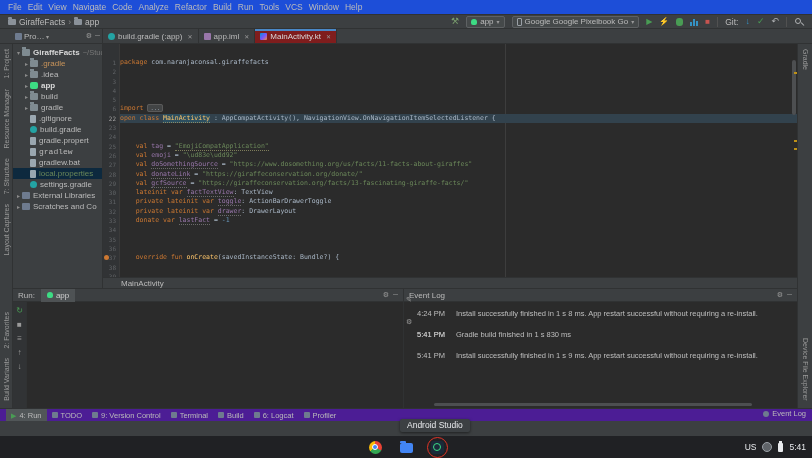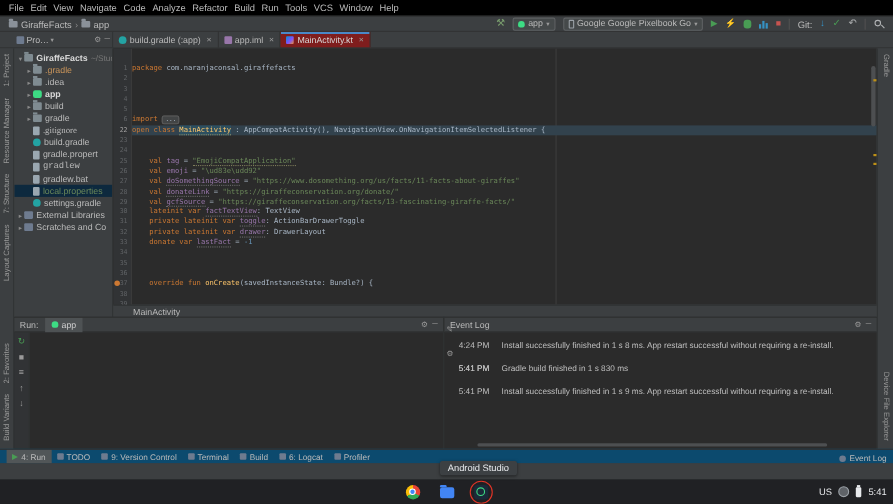--- a/index.html
+++ b/index.html
@@ -1,21 +1,21 @@
 <!DOCTYPE html>
 <html><head>
 <meta charset="utf-8">
 <style>
   *{margin:0;padding:0;box-sizing:border-box;cursor:default;-webkit-user-select:none;user-select:none}
   html,body{width:812px;height:458px;overflow:hidden;background:#202124;font-family:"Liberation Sans",sans-serif}
   #desktop{position:relative;width:812px;height:458px}
   .ide{position:absolute;left:0;top:0;width:812px;height:436px;background:#3c3f41;overflow:hidden}
 
   
-  .menubar{position:absolute;left:0;top:0;right:0;height:15px;display:flex;align-items:center;background:#000000;border-bottom:1px solid #303233;padding-left:5px;font-size:8.5px;color:#bbb}
+  .menubar{position:absolute;left:0;top:0;right:0;height:15px;display:flex;align-items:center;background:#1d4ed8;border-bottom:1px solid #303233;padding-left:5px;font-size:8.5px;color:#bbb}
   .menu-item{padding:0 3px}
 
   
   .toolbar{position:absolute;left:0;top:15px;right:0;height:14px;display:flex;align-items:center;background:#3c3f41;border-bottom:1px solid #303233;font-size:8.5px;color:#bbb}
   .crumbs{display:flex;align-items:center;padding-left:8px;gap:3px}
   .crumb{display:flex;align-items:center;gap:3px}
   .mini-folder{width:8px;height:6px;background:#8a9199;border-radius:1px;position:relative}
   .mini-folder::before{content:"";position:absolute;top:-2px;left:0;width:4px;height:2px;background:#8a9199;border-radius:1px 1px 0 0}
   .crumb-sep{color:#8a8a8a}
   .tb-right{margin-left:auto;display:flex;align-items:center;gap:7px;padding-right:8px}
@@ -118,21 +118,21 @@
   .run-icons{position:absolute;left:0;top:13px;bottom:0;width:14px;border-right:1px solid #303233;display:flex;flex-direction:column;align-items:center;padding-top:4px;gap:5px;font-size:8px;color:#9a9a9a;background:#313335}
   .run-icons .green{color:#499c54}
   .event-log{position:absolute;left:403px;top:288px;width:394px;height:120px;background:#2b2b2b;border-top:1px solid #303233;border-left:1px solid #303233}
   .ev-content{position:absolute;top:13px;left:0;right:0;bottom:0;overflow:hidden;padding-top:7px}
   .entry{position:relative;padding-left:52px;padding-right:0;margin-bottom:12px;font-size:7.5px;line-height:9px;color:#bfbfbf}
   .etime{position:absolute;left:13px;top:0;color:#bfbfbf;white-space:nowrap}
   .ev-icons{position:absolute;left:2px;top:7px;display:flex;flex-direction:column;gap:14px;font-size:7px;color:#9a9a9a;z-index:2}
   .ev-hscroll{position:absolute;left:30px;right:45px;bottom:2px;height:3px;background:#4d4f51;border-radius:2px}
 
   
-  .bottom-toolbar{position:absolute;left:0;right:0;top:408px;height:13px;background:#0c4a6e;border-top:1px solid #303233;display:flex;align-items:flex-end;font-size:7.5px;color:#bbb;padding:0 6px}
+  .bottom-toolbar{position:absolute;left:0;right:0;top:408px;height:13px;background:#4c1d95;border-top:1px solid #303233;display:flex;align-items:flex-start;font-size:7.5px;color:#bbb;padding:0 6px}
   .btab{display:flex;align-items:center;gap:3px;padding:0 5px;height:100%}
   .btab.active{background:#515658}
   .btico{width:6px;height:6px;background:#6e7b8f;border-radius:1px;display:inline-block;flex:none}
   .btico.ic-run{background:none;color:#499c54;font-size:7px;width:auto;height:auto;line-height:1}
   .bt-right{margin-left:auto;display:flex;align-items:center;gap:3px}
   .evdot{width:6px;height:6px;border-radius:50%;background:#6e7b8f}
   .statusbar{position:absolute;left:0;right:0;top:421px;height:15px;background:#3c3f41;border-top:1px solid #303233;display:flex;align-items:center;font-size:8px;color:#b4b4b4;padding:0 8px}
   .status-msg{white-space:nowrap}
   .status-right{margin-left:auto;display:flex;align-items:center;gap:10px;white-space:nowrap}
   .lockico{width:6px;height:5px;border:1px solid #9a9a9a;border-radius:1px;position:relative}
@@ -291,21 +291,21 @@
           <div class="trow" style="padding-left: 10px;">
             <span class="tarrow">▸</span>
             <span class="tico ti-folder"></span>
             <span class="tlabel">build</span>
           </div>
           <div class="trow" style="padding-left: 10px;">
             <span class="tarrow">▸</span>
             <span class="tico ti-folder"></span>
             <span class="tlabel">gradle</span>
           </div>
-          <div class="trow" style="padding-left: 10px; font-family: Liberation Serif, serif;">
+          <div class="trow" style="padding-left: 10px;">
             <span class="tarrow"></span>
             <span class="tico ti-file"></span>
             <span class="tlabel">.gitignore</span>
           </div>
           <div class="trow" style="padding-left: 10px;">
             <span class="tarrow"></span>
             <span class="tico ti-gradle"></span>
             <span class="tlabel">build.gradle</span>
           </div>
           <div class="trow" style="padding-left: 10px;">

